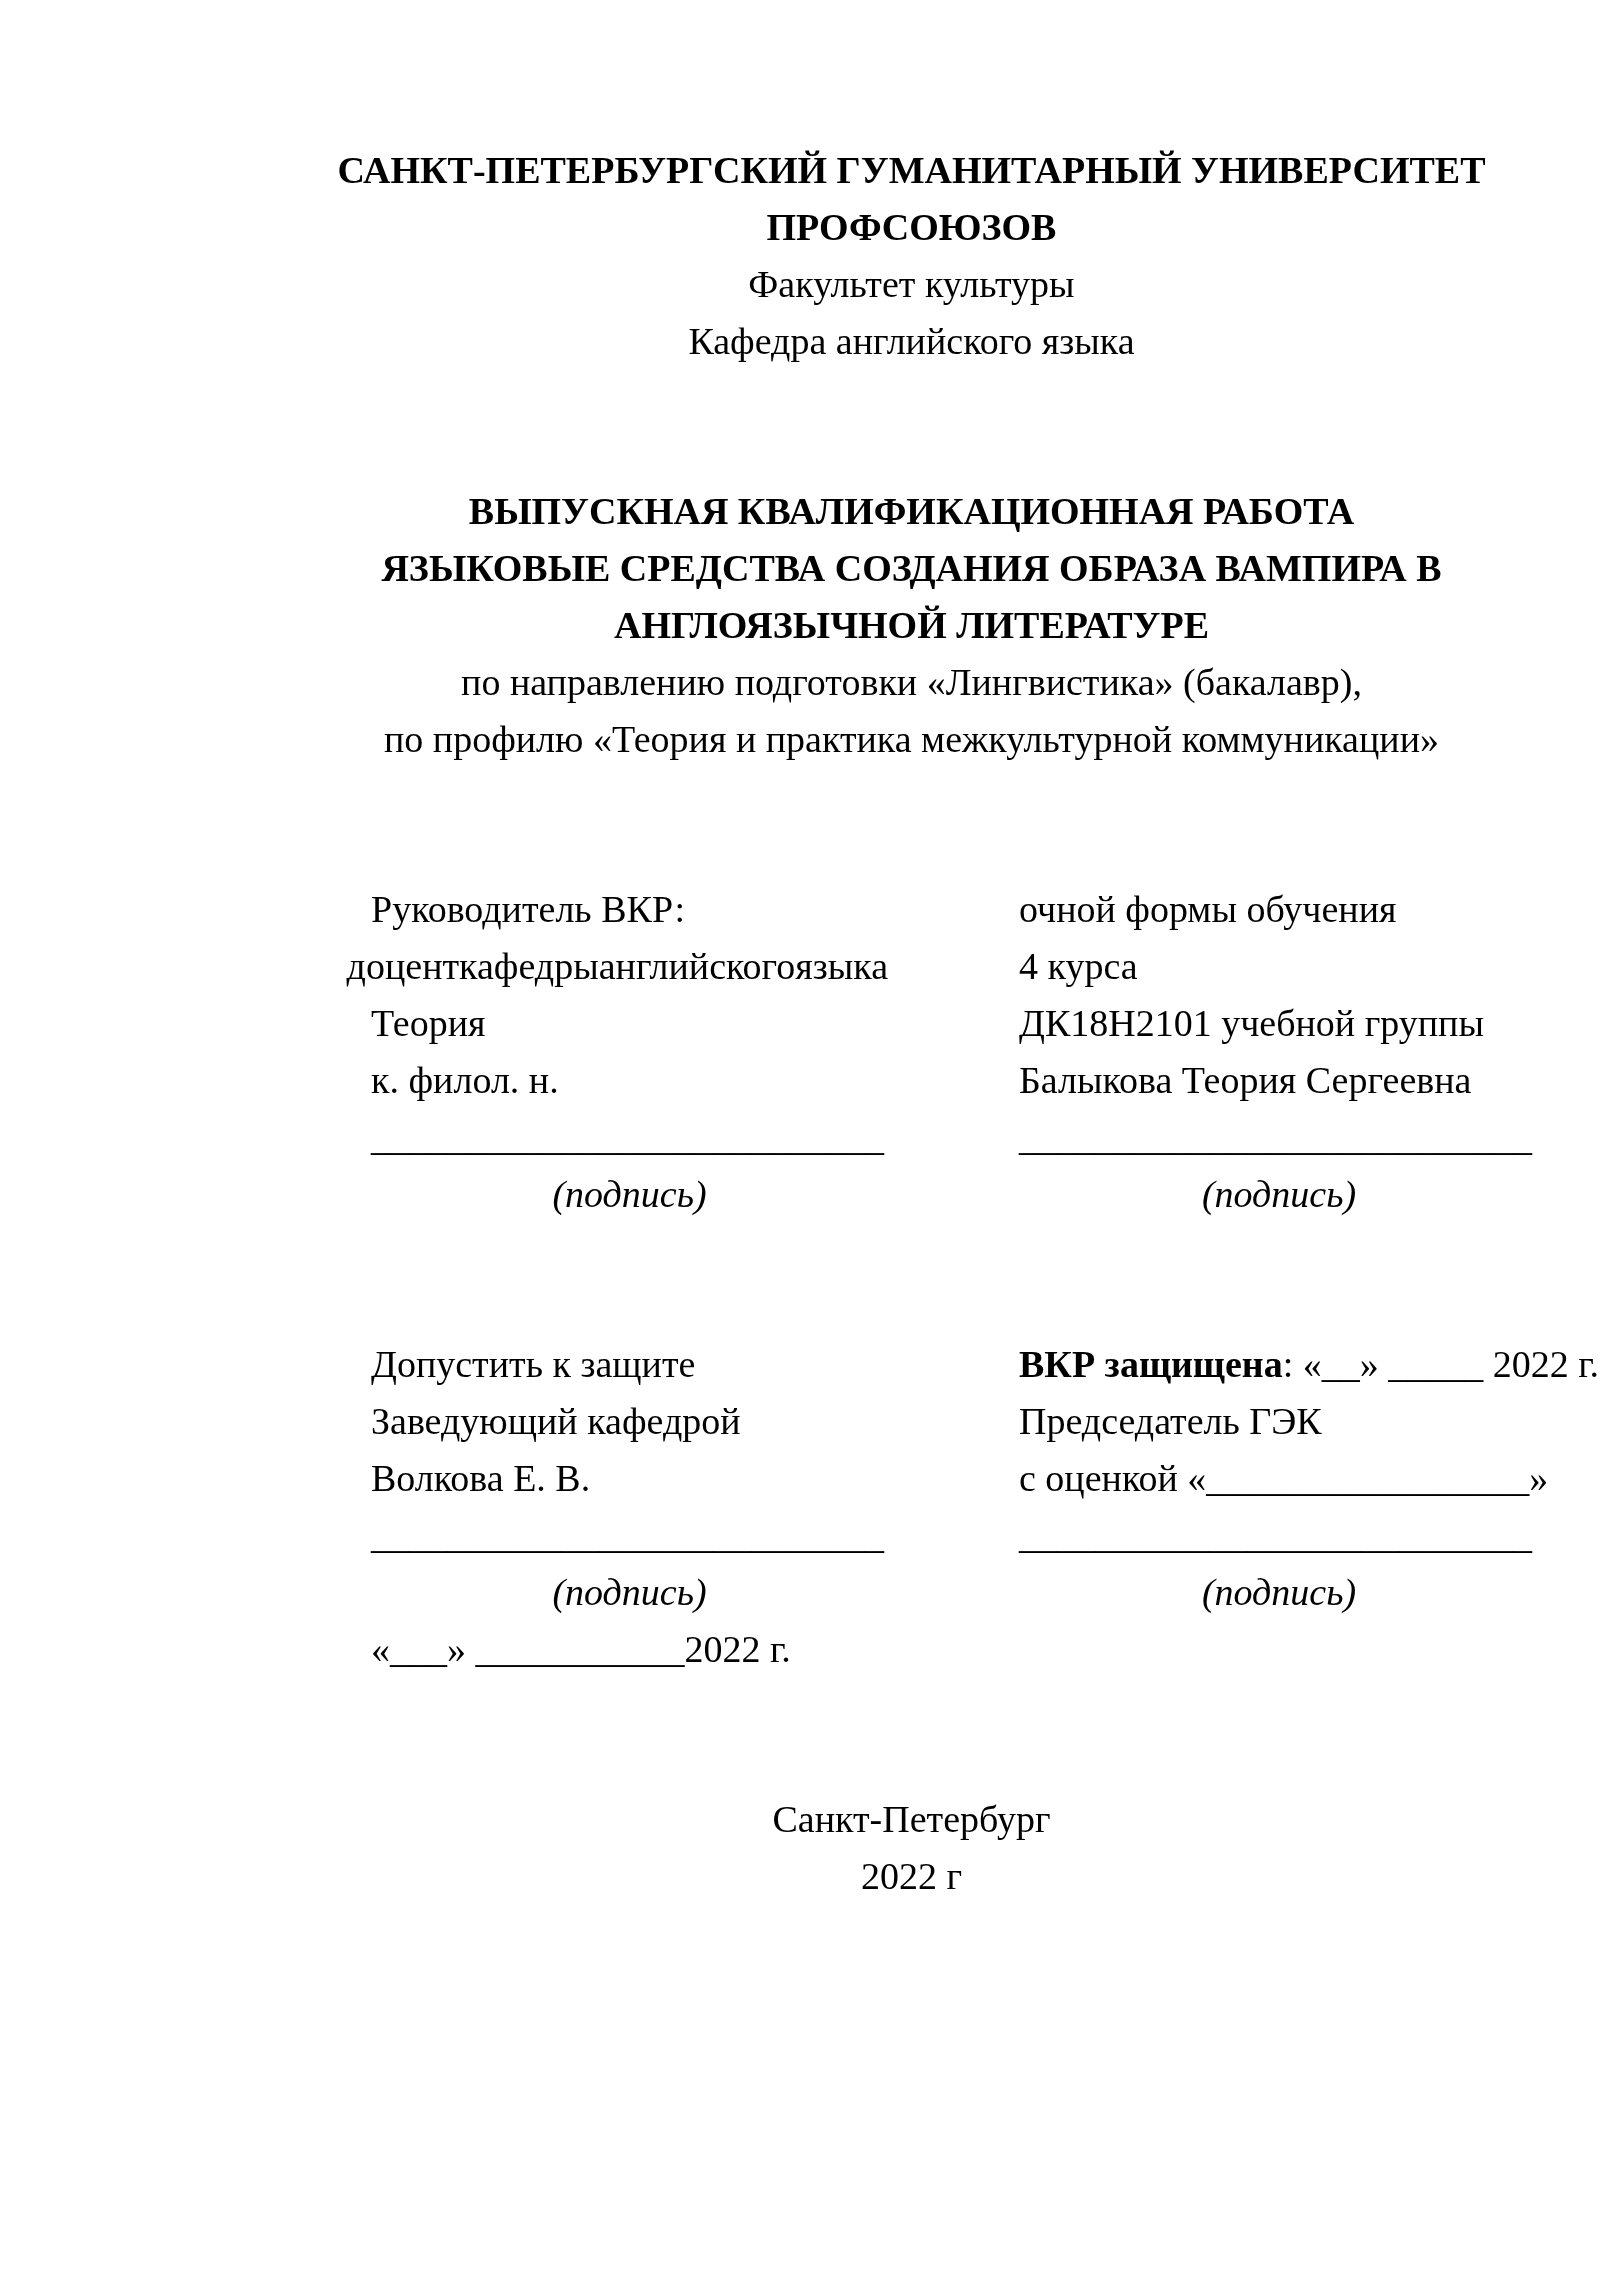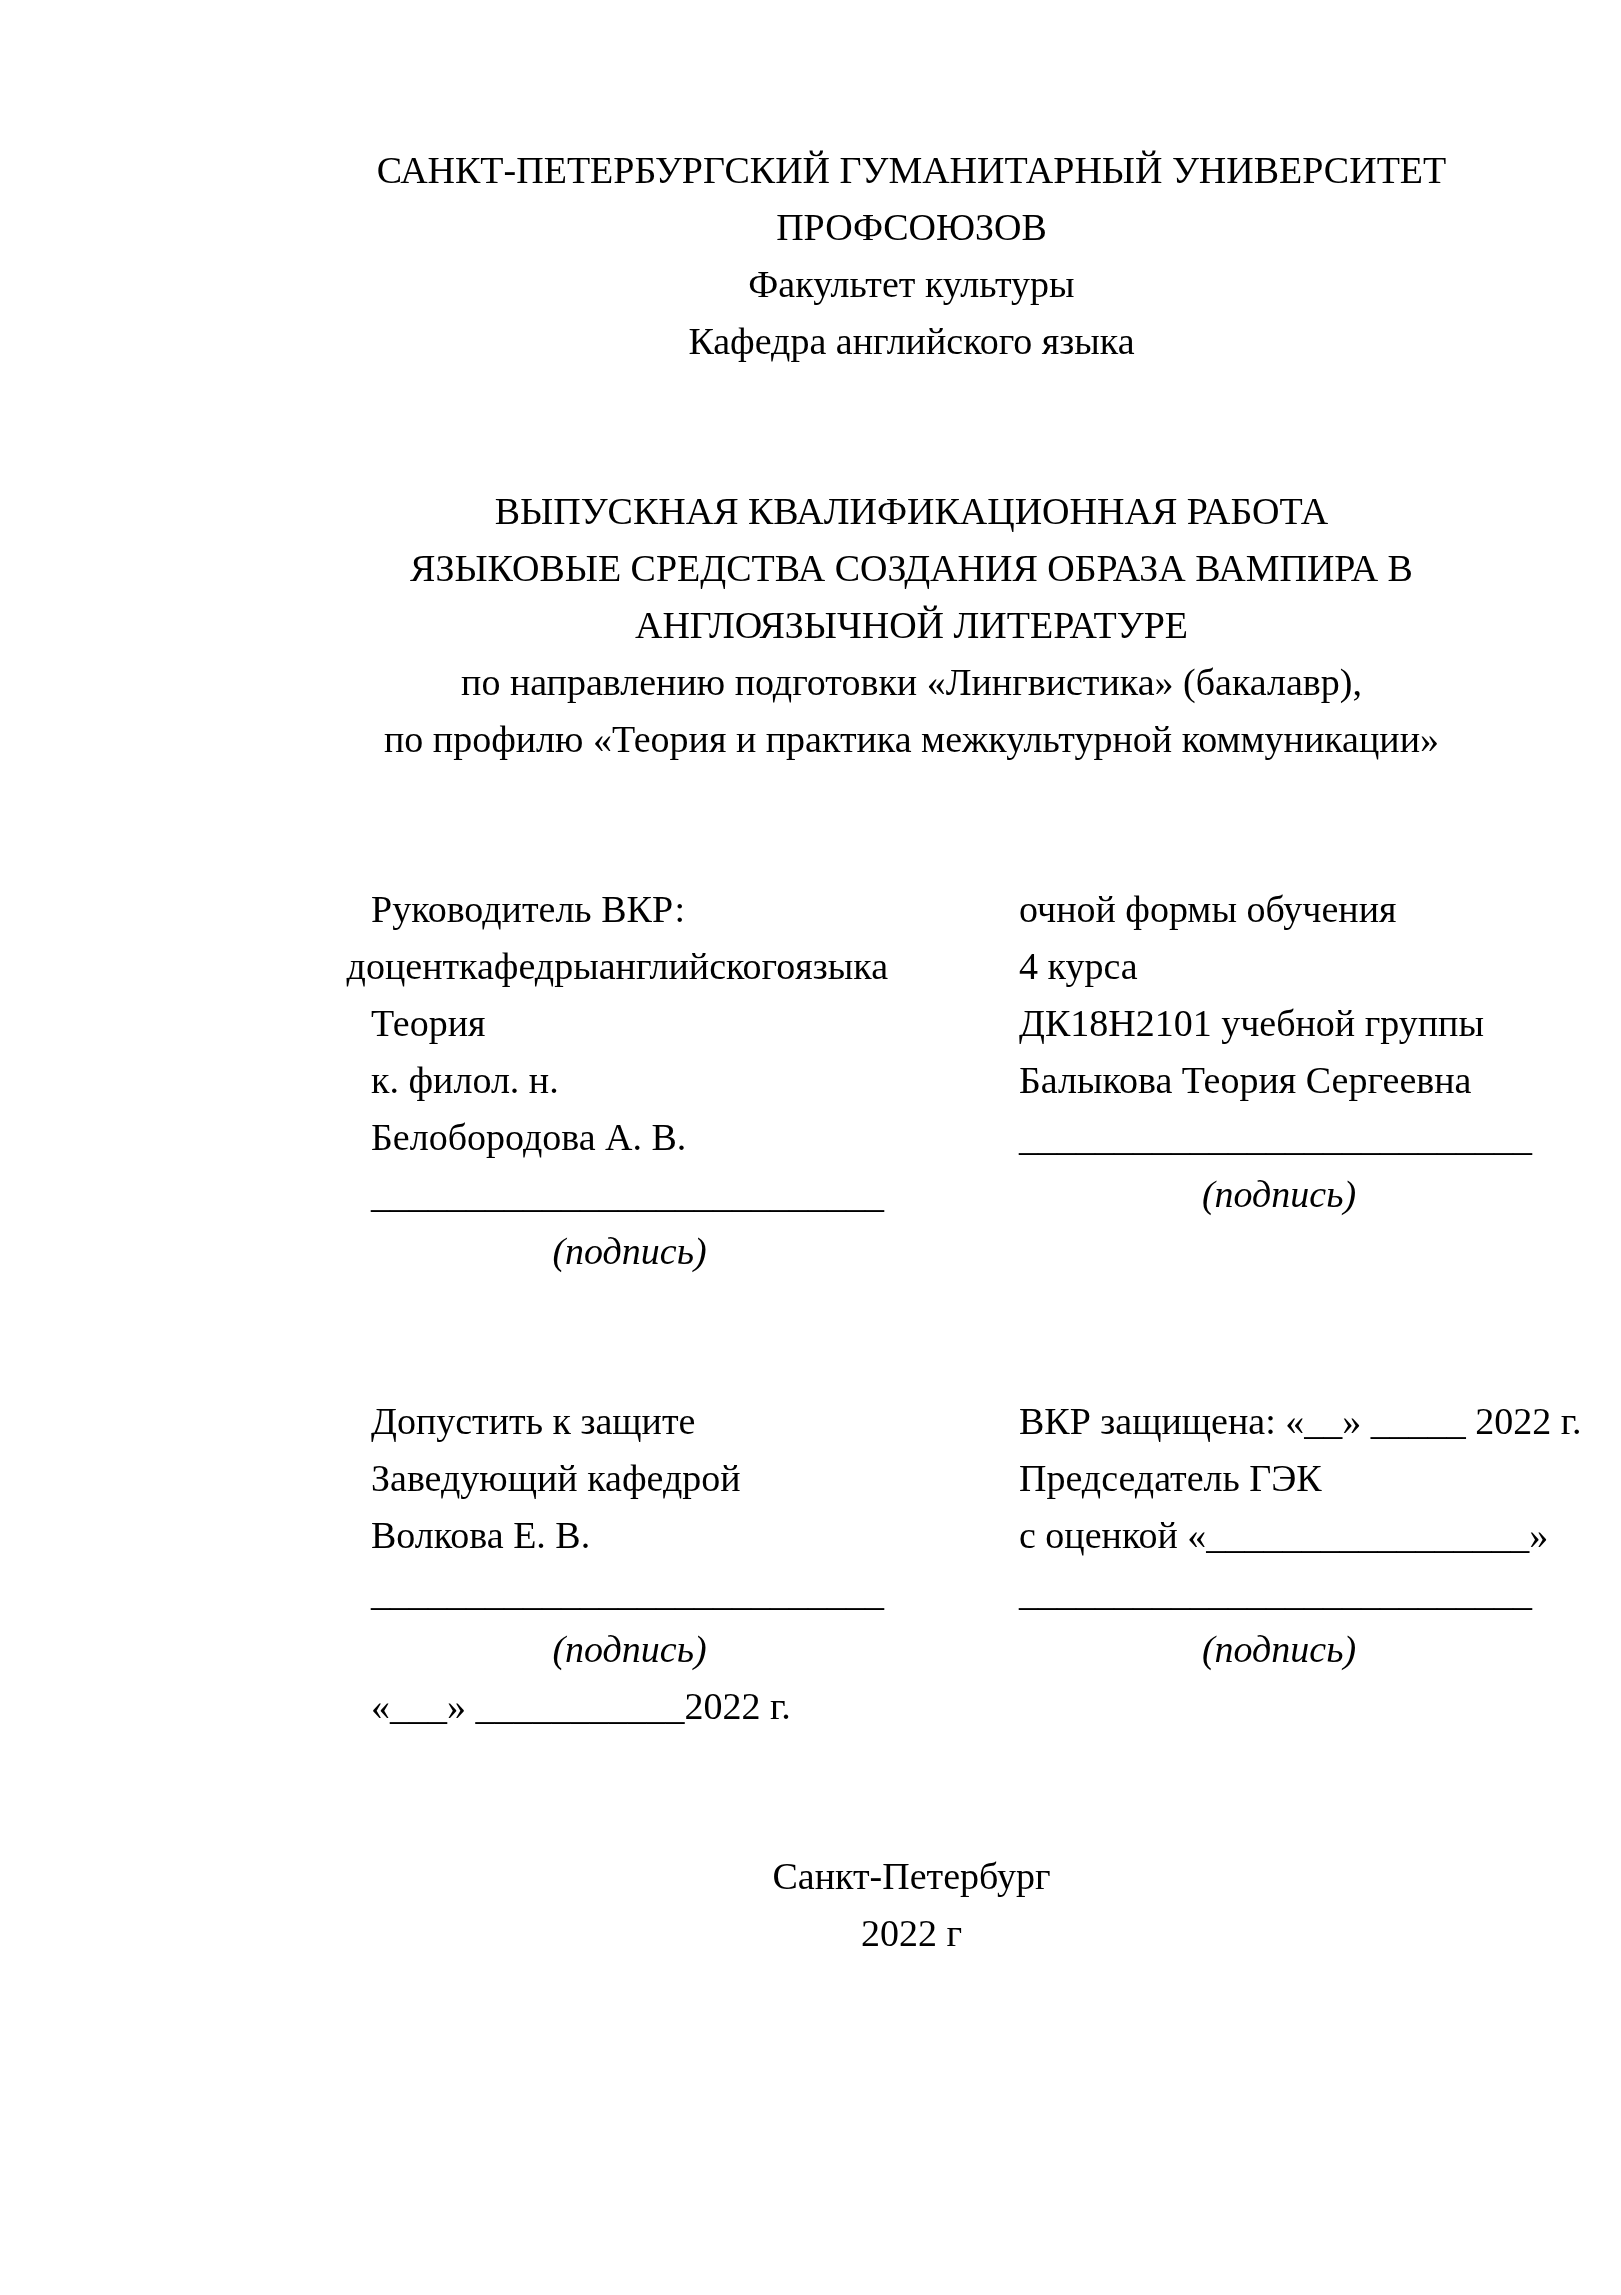--- a/index.html
+++ b/index.html
@@ -8,21 +8,21 @@
     width: 1622px;
     height: 2295px;
     font-family: "Liberation Serif", "DejaVu Serif", serif;
     font-size: 38px;
     line-height: 57px;
     color: #000000;
     overflow: hidden;
   }
   .page { padding: 142px 126px 0 327px; }
   .center { text-align: center; }
-  .bold { font-weight: normal; }
+  .bold { font-weight: bold; }
   .row { height: 57px; }
   .blank2 { height: 113px; }
   .cols { display: flex; margin-left: 44px; }
   .col-left { width: 517px; flex: none; }
   .col-gap { width: 131px; flex: none; }
   .col-right { width: 520px; flex: none; }
   .word-justify { display: flex; justify-content: flex-end; white-space: nowrap; }
   .sig-line { white-space: nowrap; }
   .sig-label { text-align: center; font-style: italic; }
   .nowrap { white-space: nowrap; }
@@ -51,21 +51,20 @@
     <div class="col-left">
       <div class="row">Руководитель ВКР:</div>
       <div class="row word-justify">
           <span>доцент</span>
           <span>кафедры</span>
           <span>английского</span>
           <span>языка</span>
         </div>
       <div class="row">Теория</div>
       <div class="row">к. филол. н.</div>
-      <div class="row">Белобородова А. В.</div>
       <div class="row sig-line">___________________________</div>
       <div class="row sig-label">(подпись)</div>
     </div>
     <div class="col-gap"></div>
     <div class="col-right">
       <div class="row">очной формы обучения</div>
       <div class="row">4 курса</div>
       <div class="row">ДК18Н2101 учебной группы</div>
       <div class="row">Балыкова Теория Сергеевна</div>
       <div class="row sig-line">___________________________</div>

